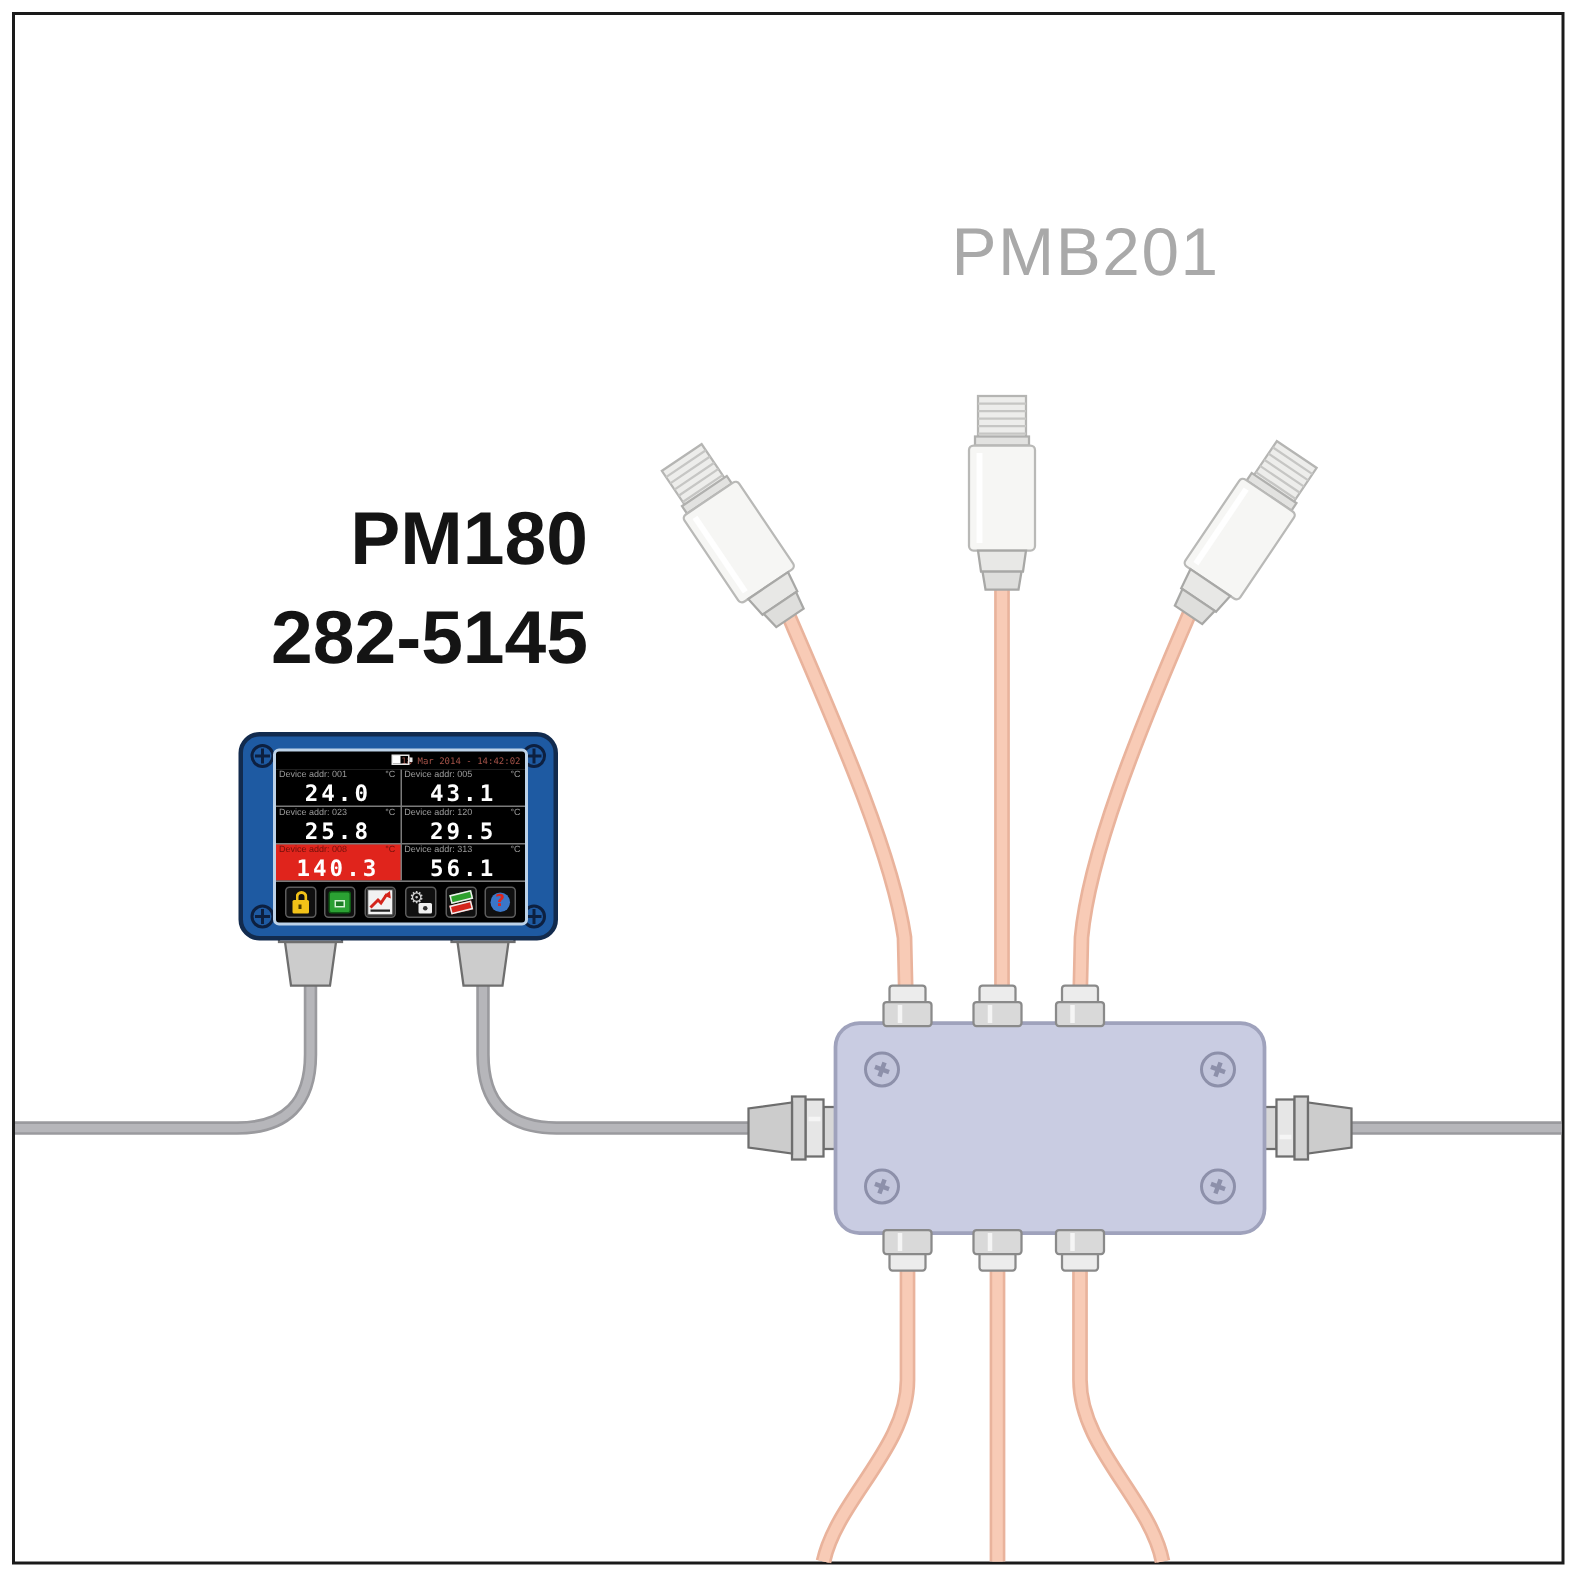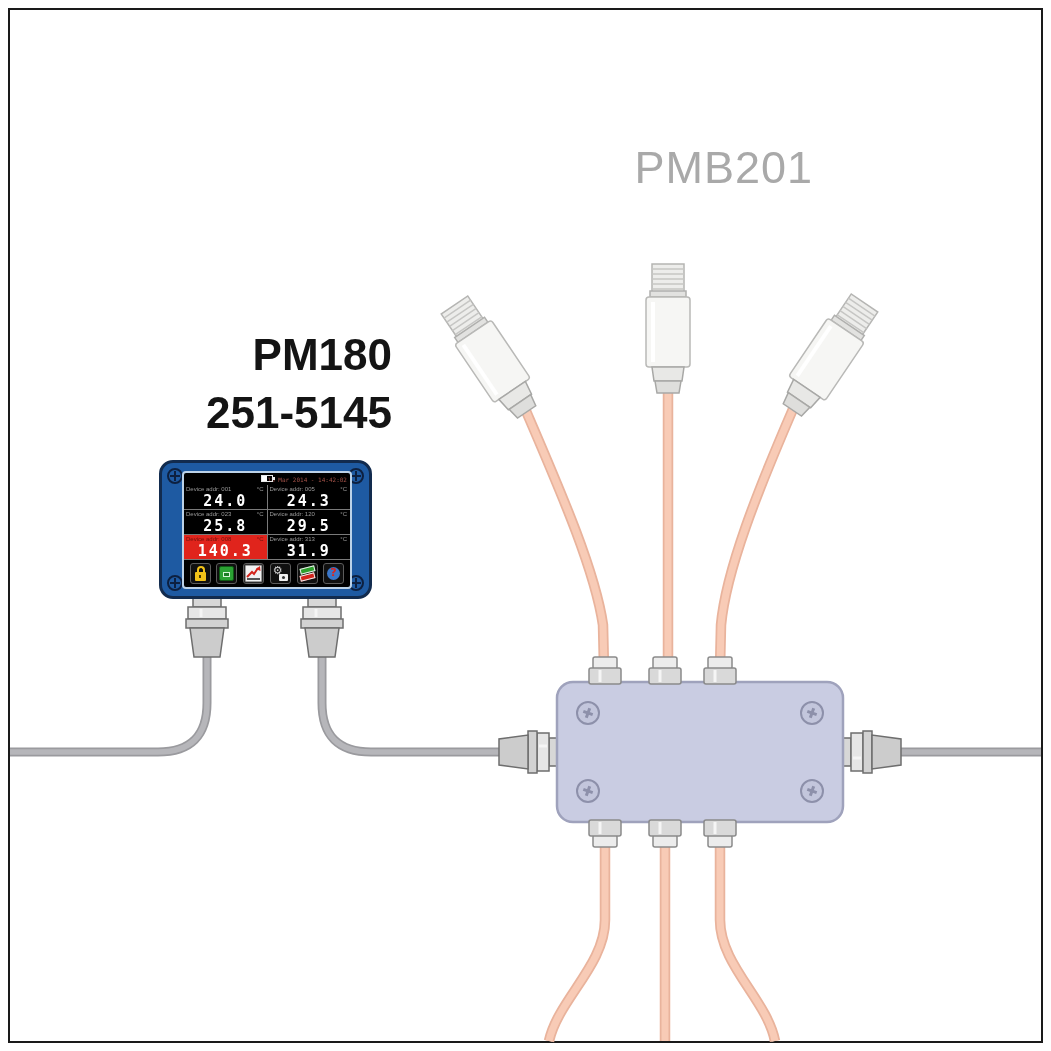--- a/index.html
+++ b/index.html
@@ -5,27 +5,27 @@
   html,body{margin:0;padding:0;background:#ffffff;}
   .canvas{position:relative;width:1051px;height:1051px;background:#ffffff;overflow:hidden;
           font-family:"Liberation Sans",sans-serif;}
   .frame{position:absolute;left:8px;top:8px;right:8px;bottom:8px;border:2px solid #1a1a1a;}
 
   .wiring{position:absolute;left:0;top:0;width:1051px;height:1051px;}
 
   
   .plabel{position:absolute;text-align:right;}
   .plabel div{line-height:1.32;}
-  .label-pm180{left:140px;top:326px;width:252px;font-size:44px;font-weight:600;color:#141414;}
+  .label-pm180{left:140px;top:326px;width:252px;font-size:50px;font-weight:600;color:#141414;}
   .label-gray{font-size:45px;font-weight:400;color:#a9a9a9;letter-spacing:1px;}
   .label-pmb201{left:515px;top:138px;width:298px;}
   .label-pmbhub{left:306px;top:838px;width:298px;}
 
   
-  .device{position:absolute;left:159px;top:460px;width:213px;height:139px;background:#1e5aa2;
+  .device{position:absolute;left:159px;top:488px;width:213px;height:139px;background:#1e5aa2;
           border:3px solid #122b4e;border-radius:14px;box-sizing:border-box;}
   .screw{position:absolute;width:16px;height:16px;border:2px solid #0d2040;border-radius:50%;box-sizing:border-box;}
   .screw::before{content:"";position:absolute;left:1px;right:1px;top:50%;height:2px;margin-top:-1px;background:#0d2040;}
   .screw::after{content:"";position:absolute;top:1px;bottom:1px;left:50%;width:2px;margin-left:-1px;background:#0d2040;}
   .s-tl{left:5px;top:5px}.s-tr{right:5px;top:5px}.s-bl{left:5px;bottom:5px}.s-br{right:5px;bottom:5px}
 
   .screen{position:absolute;left:20px;top:8px;width:170px;height:118px;background:#000;
           border:2px solid #bcd2e8;border-radius:4px;box-sizing:border-box;display:flex;flex-direction:column;overflow:hidden;}
   .topbar{height:12px;position:relative;display:flex;align-items:center;flex:none;}
   .battery{position:absolute;left:77px;top:2px;width:12px;height:7px;border:1px solid #e8e8e8;box-sizing:border-box;}
@@ -178,21 +178,21 @@
             <span>Device addr: 001</span>
             <span>°C</span>
           </div>
           <div class="cell-value">24.0</div>
         </div>
         <div class="cell">
           <div class="cell-head">
             <span>Device addr: 005</span>
             <span>°C</span>
           </div>
-          <div class="cell-value">24.3</div>
+          <div class="cell-value">43.1</div>
         </div>
         <div class="cell">
           <div class="cell-head">
             <span>Device addr: 023</span>
             <span>°C</span>
           </div>
           <div class="cell-value">25.8</div>
         </div>
         <div class="cell">
           <div class="cell-head">
@@ -206,21 +206,21 @@
             <span>Device addr: 008</span>
             <span>°C</span>
           </div>
           <div class="cell-value">140.3</div>
         </div>
         <div class="cell">
           <div class="cell-head">
             <span>Device addr: 313</span>
             <span>°C</span>
           </div>
-          <div class="cell-value">31.9</div>
+          <div class="cell-value">56.1</div>
         </div>
       </div>
 
       <div class="iconbar">
         <div class="dicon">
           <span class="lock-shackle"></span>
           <span class="lock-body"></span>
         </div>
         <div class="dicon">
           <span class="meter-inner"></span>
@@ -243,18 +243,18 @@
         </div>
         <div class="dicon">
           <span class="help-circle"></span>
         </div>
       </div>
     </div>
   </div>
 
   <div class="plabel label-pm180">
     <div>PM180</div>
-    <div>251-5145</div>
+    <div>282-5145</div>
   </div>
   <div class="plabel label-gray label-pmb201">
     <div>PMB201</div>
   </div>
 </div>
 
 </body></html>

